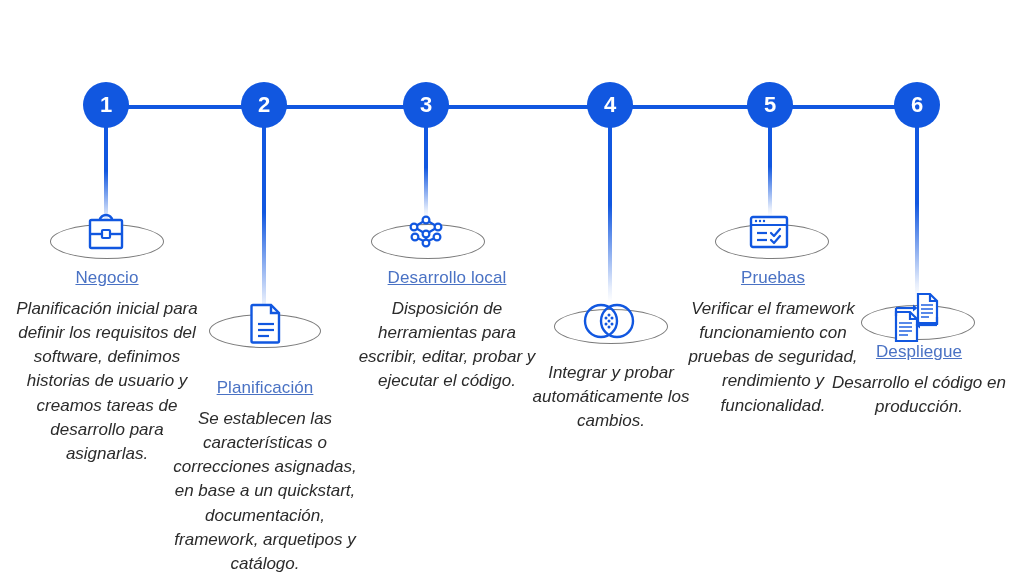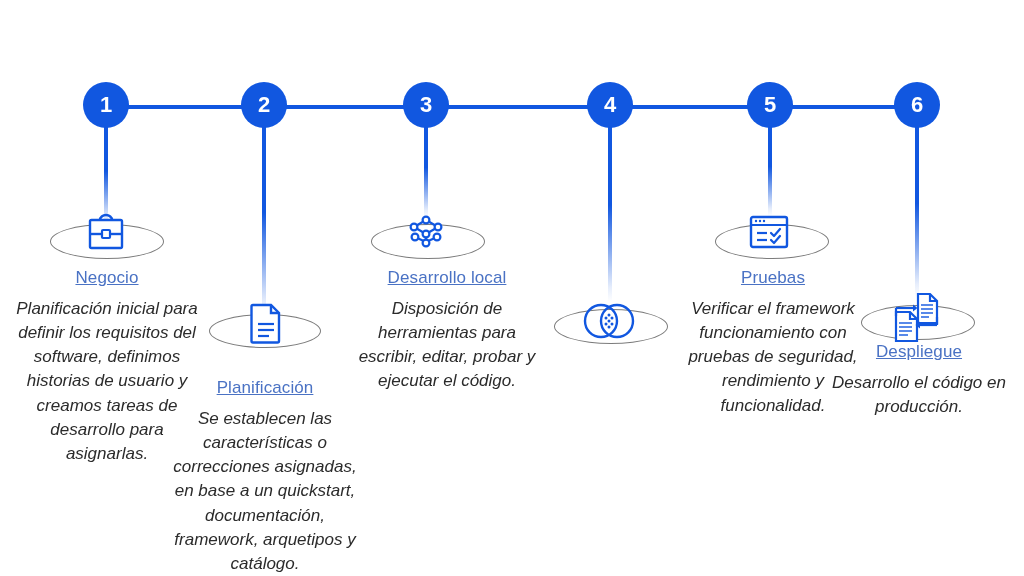--- a/index.html
+++ b/index.html
@@ -175,20 +175,21 @@
       <circle cx="31" cy="17" r="1.5" fill="#1157e0"></circle>
       <circle cx="31" cy="23" r="1.5" fill="#1157e0"></circle>
       <circle cx="31" cy="29" r="1.5" fill="#1157e0"></circle>
       <circle cx="28" cy="20" r="1.5" fill="#1157e0"></circle>
       <circle cx="34" cy="20" r="1.5" fill="#1157e0"></circle>
       <circle cx="28" cy="26" r="1.5" fill="#1157e0"></circle>
       <circle cx="34" cy="26" r="1.5" fill="#1157e0"></circle>
     </svg>
   </div>
   <div class="block" style="left:518px; top:361px; width:186px;">
+    <p>Integrar y probar automáticamente los cambios.</p>
   </div>
 
   <div class="node" style="left:747px; top:82px;">
     <span>5</span>
   </div>
   <div class="drop" style="left:768px; top:126px; height:90px;"></div>
   <div class="platform" style="left:715px; top:224px; width:112px; height:33px;"></div>
   <div class="iconwrap" style="left:746px; top:212px;">
     <svg width="46" height="40" viewBox="0 0 46 40">
       <rect x="5" y="5" width="36" height="30" rx="2" fill="#ffffff" stroke="#1157e0" stroke-width="2.4"></rect>

